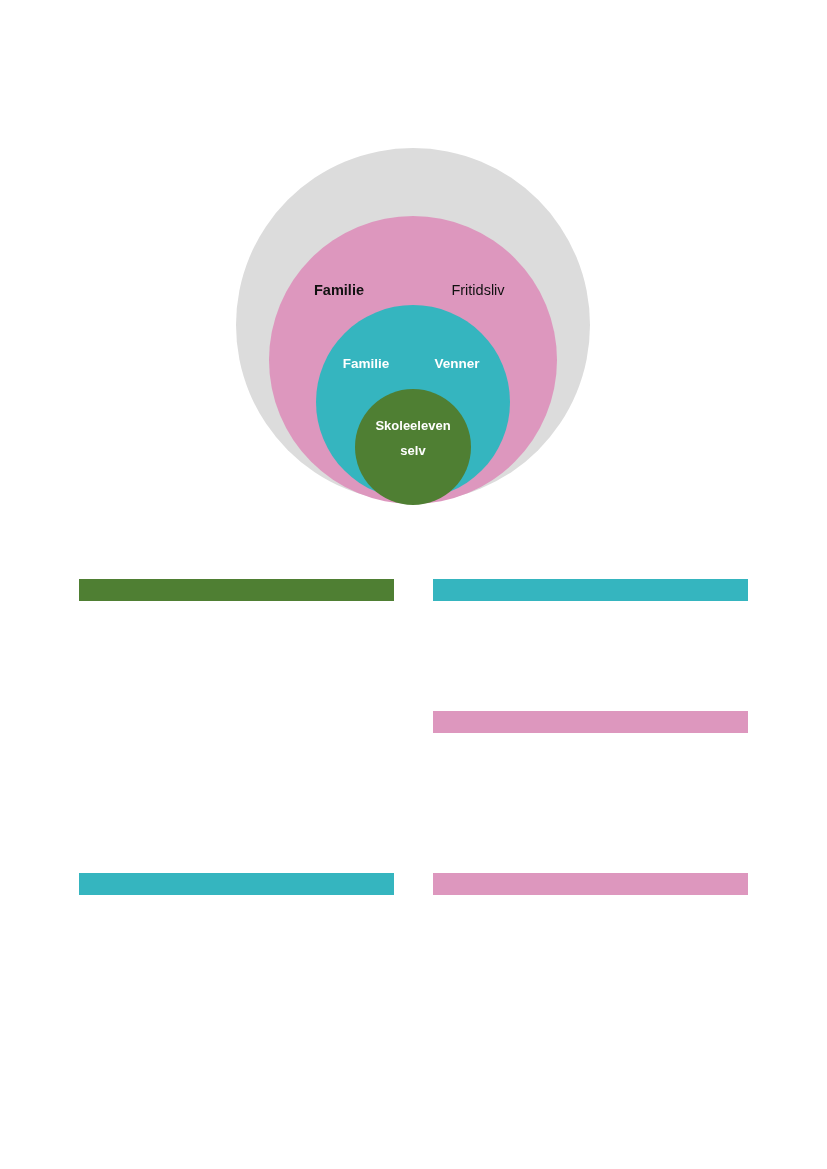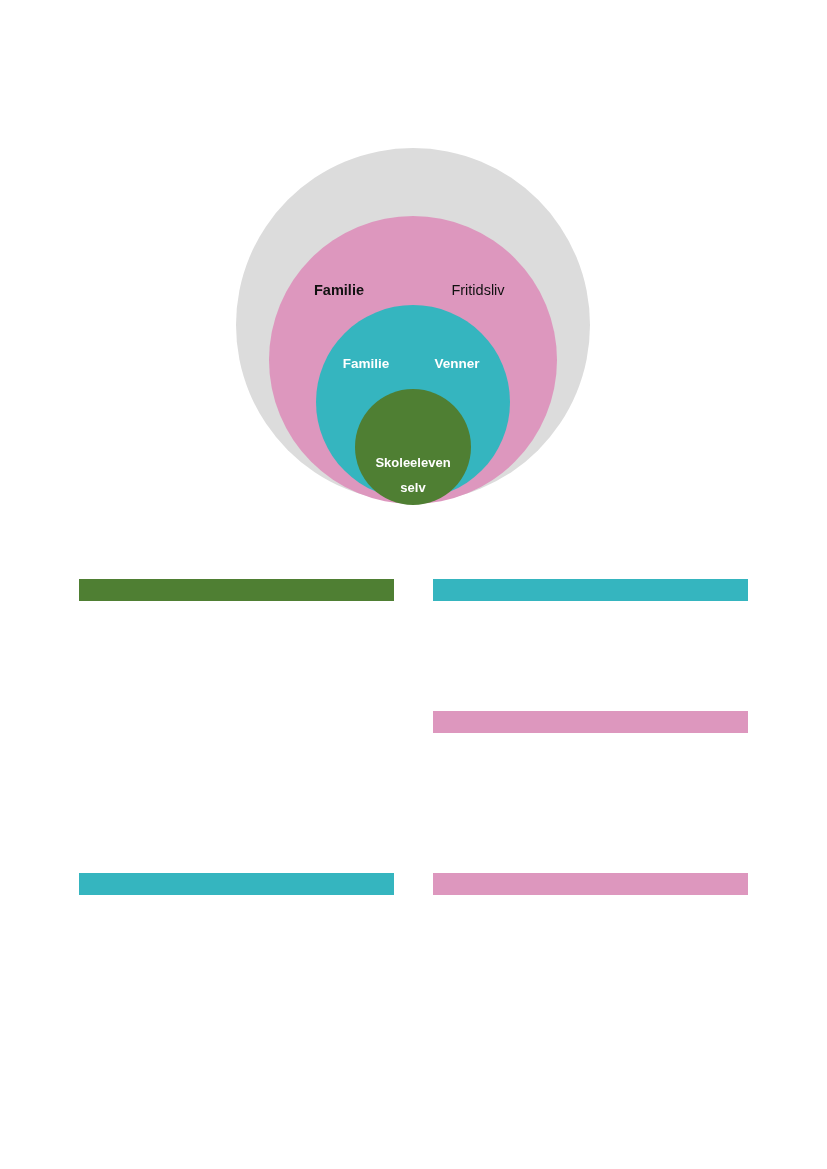--- a/index.html
+++ b/index.html
@@ -88,21 +88,21 @@
     top: 355px;
     width: 88px;
     font-weight: bold;
     font-size: 13.5px;
     color: #ffffff;
     text-align: center;
   }
 
   .lbl-self {
     left: 352px;
-    top: 451px;
+    top: 414px;
     width: 122px;
     font-weight: bold;
     font-size: 13px;
     color: #ffffff;
     line-height: 1.9;
   }
 
   
   .bar {
     position: absolute;

